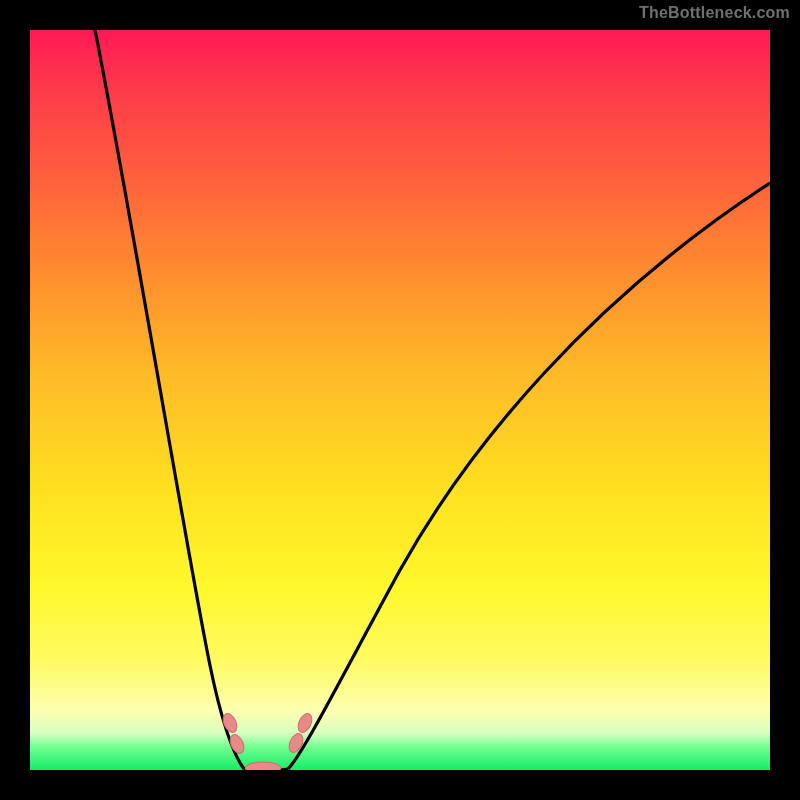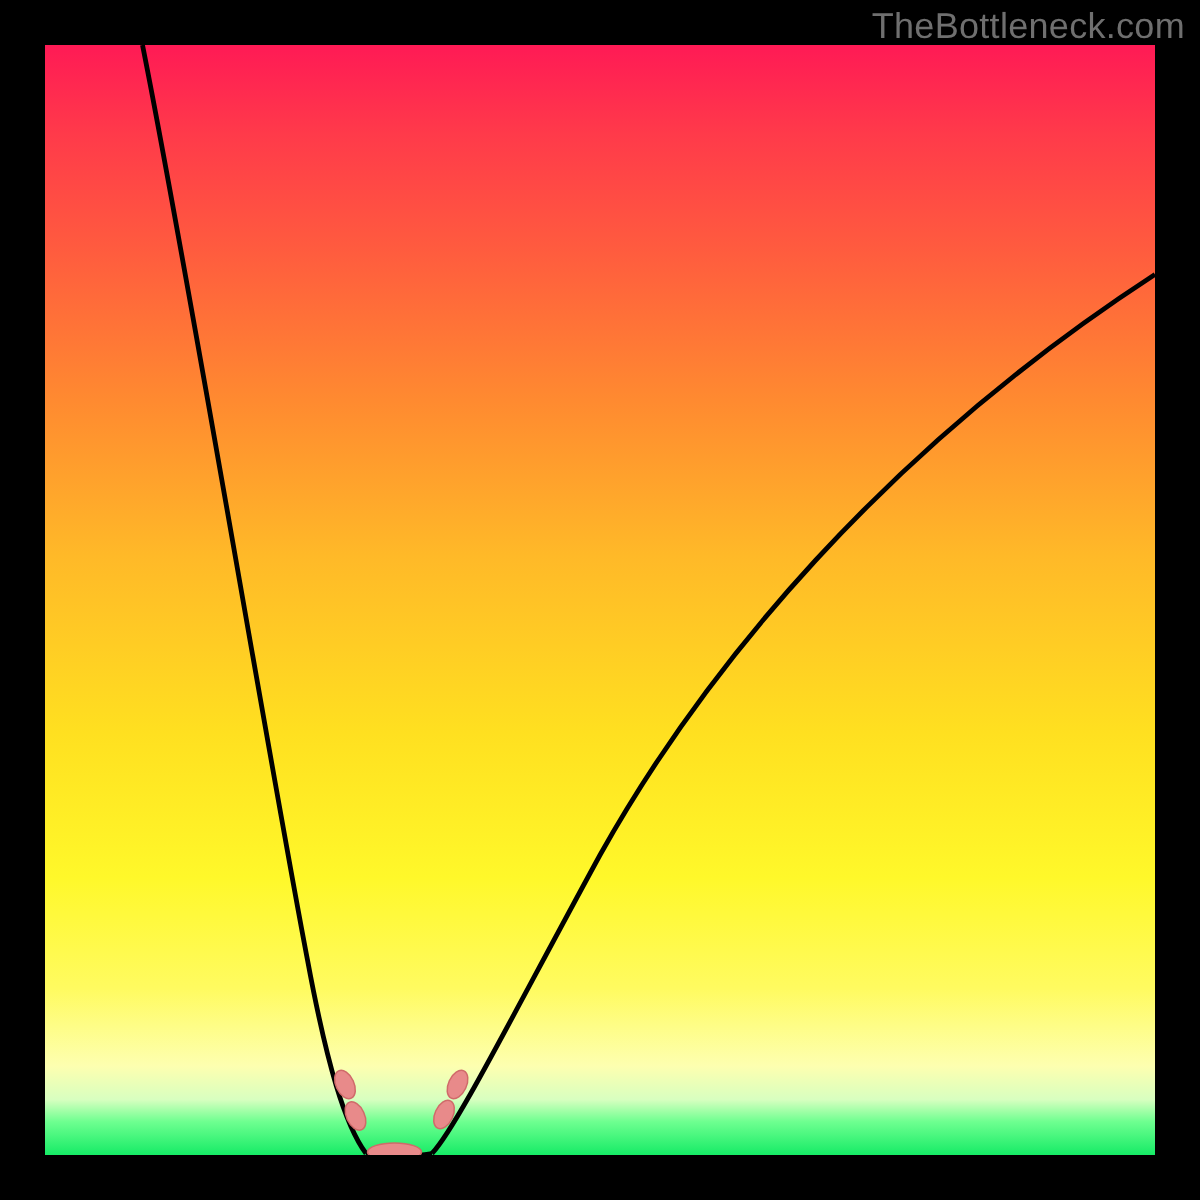--- a/index.html
+++ b/index.html
@@ -54,23 +54,23 @@
     left: 0;
     top: 0;
     width: 740px;
     height: 740px;
   }
   .watermark {
     position: absolute;
     top: 4px;
     right: 10px;
     color: #6f6f6f;
-    font-size: 24px;
+    font-size: 16px;
     letter-spacing: 0.2px;
-    font-weight: 400;
+    font-weight: 700;
   }
 </style>
 </head>
 <body>
 
 <div class="frame">
 
   <div class="plot">
     <div class="gradient"></div>
 

